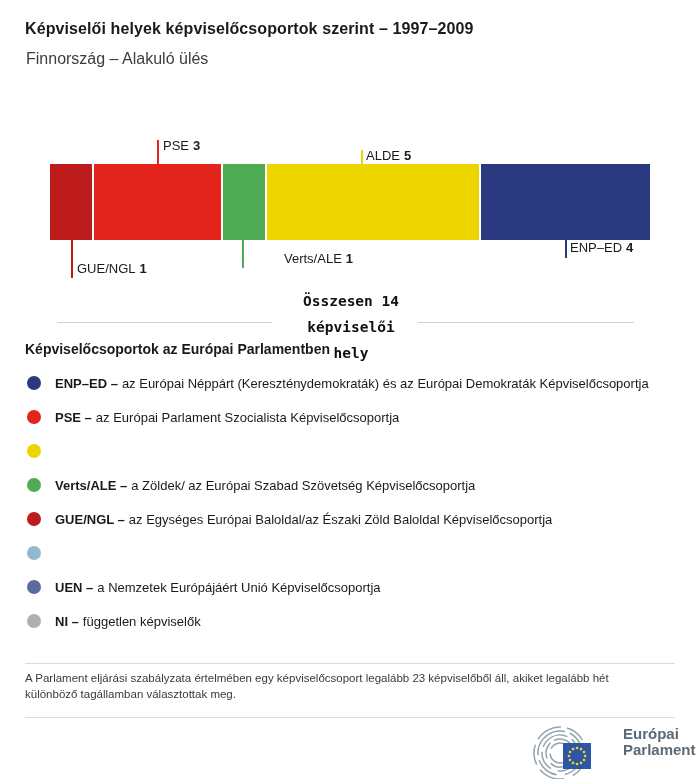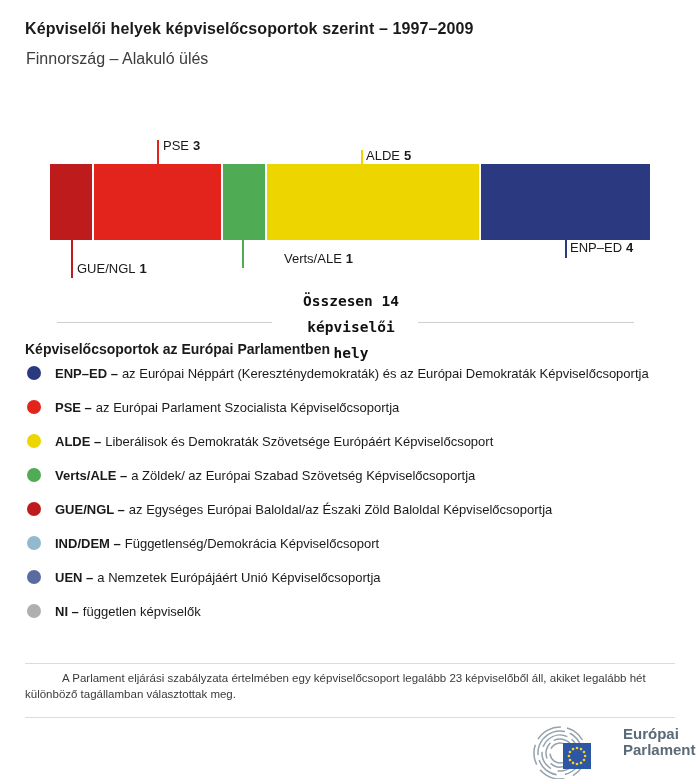--- a/index.html
+++ b/index.html
@@ -20,21 +20,21 @@
   .callout{position:absolute;font-size:13px;white-space:nowrap;}
   .callout b{margin-left:4px;}
   
   .total-wrap{left:295px;top:288px;width:112px;text-align:center;
     font-family:"DejaVu Sans Mono",monospace;font-weight:bold;
     font-size:14.5px;line-height:26px;color:#111;}
   .sep-line{height:1px;background:#cfcfcf;top:322px;}
   
   .legend-heading{left:25px;top:341px;font-size:14px;font-weight:bold;}
   .legend{left:25px;top:366px;width:660px;}
-  .legend-row{display:flex;height:34px;}
+  .legend-row{display:flex;align-items:center;height:34px;}
   .legend-dot{width:14px;height:14px;border-radius:50%;margin-left:2px;flex:0 0 14px;}
   .legend-text{margin-left:14px;font-size:13px;}
   .legend-text b{margin-right:4px;}
   
   .rule{left:25px;width:650px;height:1px;background:#dcdcdc;}
   .note{left:25px;top:671px;width:660px;font-size:11.5px;line-height:15.5px;color:#3a3a3a;}
   .source{left:25px;top:784px;font-size:14px;}
   .source b{margin-right:4px;}
   .logo{left:523px;top:726px;display:flex;}
   .logo-text{margin-left:8px;font-size:15px;font-weight:bold;color:#5B6A77;line-height:16px;}
@@ -74,47 +74,45 @@
     <div class="legend-row">
       <span class="legend-dot" style="background: rgb(43, 58, 128);"></span>
       <span class="legend-text"><b>ENP–ED –</b><span>az Európai Néppárt (Kereszténydemokraták) és az Európai Demokraták Képviselőcsoportja</span></span>
     </div>
     <div class="legend-row">
       <span class="legend-dot" style="background: rgb(226, 36, 28);"></span>
       <span class="legend-text"><b>PSE –</b><span>az Európai Parlament Szocialista Képviselőcsoportja</span></span>
     </div>
     <div class="legend-row">
       <span class="legend-dot" style="background: rgb(237, 213, 0);"></span>
-      <span class="legend-text"><b>ALDE –</b><span>Liberálisok és Demokraták Szövetsége Európáért Képviselőcsoport</span></span>
     </div>
     <div class="legend-row">
       <span class="legend-dot" style="background: rgb(79, 172, 84);"></span>
       <span class="legend-text"><b>Verts/ALE –</b><span>a Zöldek/ az Európai Szabad Szövetség Képviselőcsoportja</span></span>
     </div>
     <div class="legend-row">
       <span class="legend-dot" style="background: rgb(190, 28, 28);"></span>
       <span class="legend-text"><b>GUE/NGL –</b><span>az Egységes Európai Baloldal/az Északi Zöld Baloldal Képviselőcsoportja</span></span>
     </div>
     <div class="legend-row">
       <span class="legend-dot" style="background: rgb(146, 185, 205);"></span>
-      <span class="legend-text"><b>IND/DEM –</b><span>Függetlenség/Demokrácia Képviselőcsoport</span></span>
     </div>
     <div class="legend-row">
       <span class="legend-dot" style="background: rgb(90, 108, 159);"></span>
       <span class="legend-text"><b>UEN –</b><span>a Nemzetek Európájáért Unió Képviselőcsoportja</span></span>
     </div>
     <div class="legend-row">
       <span class="legend-dot" style="background: rgb(175, 175, 175);"></span>
       <span class="legend-text"><b>NI –</b><span>független képviselők</span></span>
     </div>
   </div>
 
 <div class="abs rule" style="top:663px;"></div>
 <div class="abs note">
-  <span style="display:block;margin-left:37px;">A Parlament eljárási szabályzata értelmében egy képviselőcsoport legalább 23 képviselőből áll, akiket legalább hét</span>
+  <span style="display:block;">A Parlament eljárási szabályzata értelmében egy képviselőcsoport legalább 23 képviselőből áll, akiket legalább hét</span>
   <span style="display:block;">különböző tagállamban választottak meg.</span>
 </div>
 <div class="abs rule" style="top:717px;"></div>
 
 <div class="abs source">
   <b>Forrás:</b><span>Európai Parlament</span>
 </div>
 
 <div class="abs logo">
   <svg width="92" height="53" viewBox="0 0 92 53">

